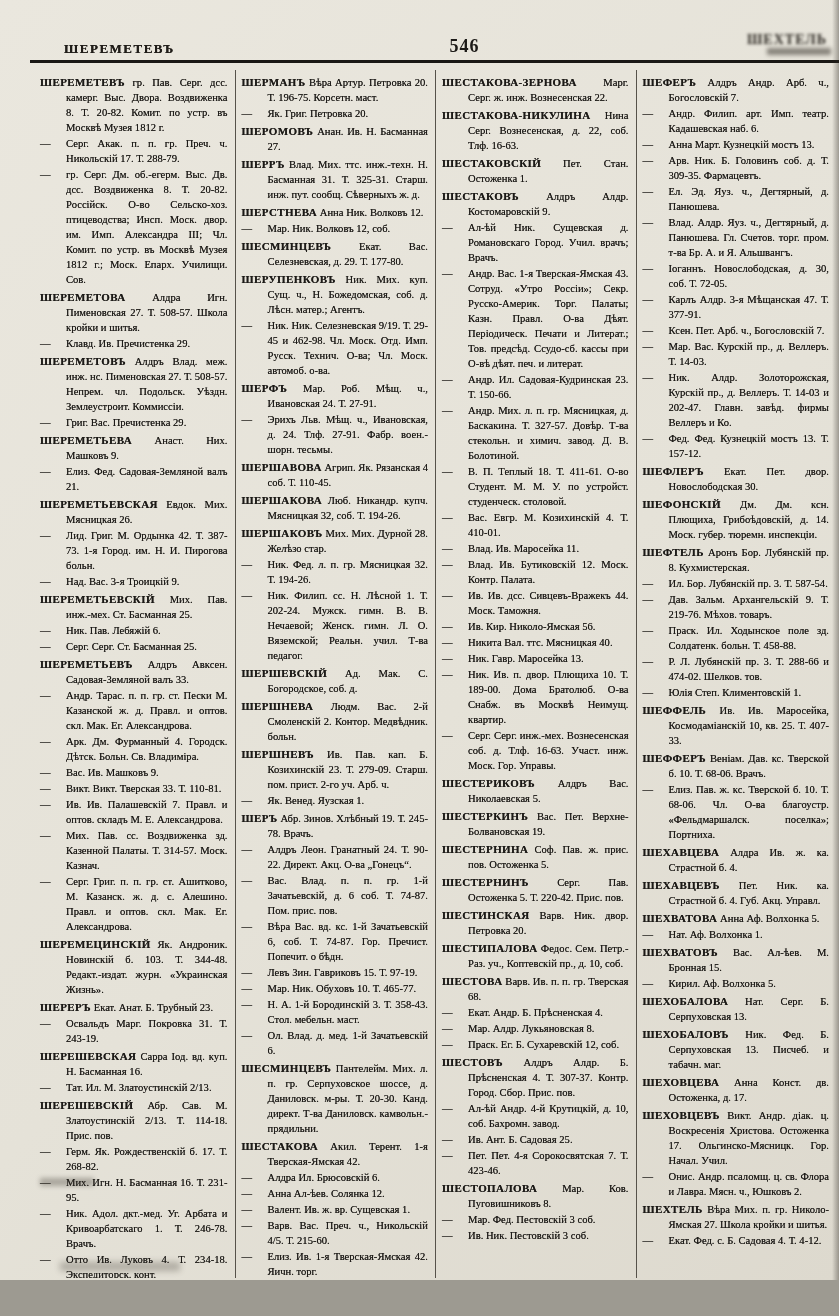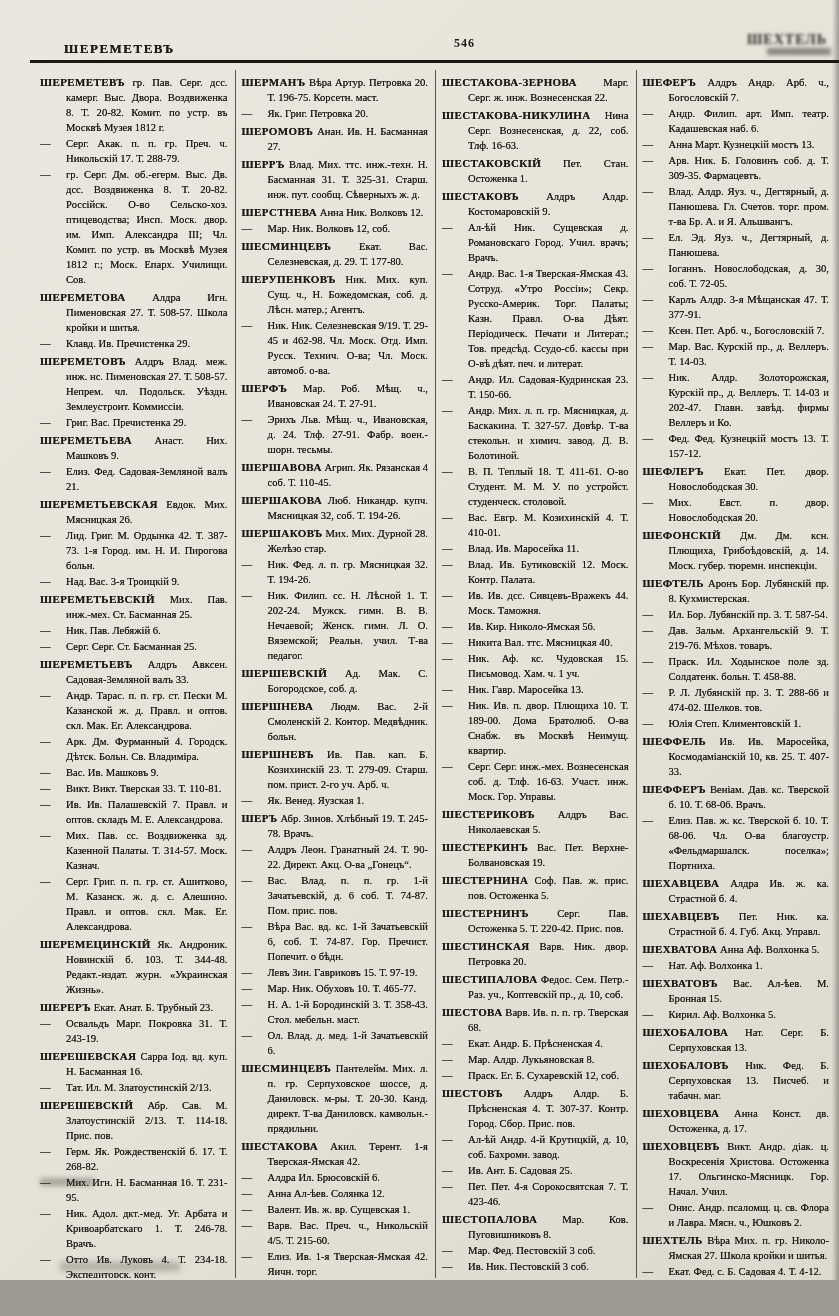--- a/index.html
+++ b/index.html
@@ -2,21 +2,21 @@
 <html><head>
 <meta charset="utf-8">
 <style>
   html,body{margin:0;padding:0;background:#9d9a91;}
   .page{position:relative;width:839px;height:1280px;overflow:hidden;
         background:linear-gradient(135deg,#eae7de 0%,#e5e2d8 55%,#ddd9ce 100%);
         font-family:Liberation Serif, serif;color:#1c1a17;}
   .hdr-left{position:absolute;top:41px;left:64px;font-size:13px;font-weight:bold;
             letter-spacing:1.5px;color:#201d19;text-shadow:0 0 .6px #201d19;}
   .hdr-num{position:absolute;top:36px;left:90px;right:0;text-align:center;
-           font-size:12px;font-weight:bold;letter-spacing:1px;}
+           font-size:18px;font-weight:bold;letter-spacing:1px;}
   .hdr-right{position:absolute;top:32px;right:12px;font-size:14px;font-weight:bold;
              letter-spacing:1px;color:#2c2822;filter:blur(1.4px);}
   .hdr-smudge{position:absolute;top:48px;right:8px;width:64px;height:7px;
               background:#3a352e;filter:blur(2.2px);opacity:.55;}
   .rule{position:absolute;top:60px;left:30px;right:0;height:3px;background:#1a1815;}
   .cols{position:absolute;top:70px;left:34px;right:3px;bottom:2px;display:grid;
         grid-template-columns:1fr 1fr 1fr 1fr;overflow:hidden;}
   .col{padding:2px 7px 0 6px;overflow:hidden;font-size:10.6px;line-height:15px;
        text-align:justify;}
   .col + .col{border-left:1px solid #56524a;}
@@ -127,21 +127,20 @@
         <div class="entry"><span class="dash">—</span><span>Андр. Вас. 1-я Тверская-Ямская 43. Сотруд. «Утро Россіи»; Секр. Русско-Америк. Торг. Палаты; Казн. Правл. О-ва Дѣят. Періодическ. Печати и Литерат.; Тов. предсѣд. Ссудо-сб. кассы при О-вѣ дѣят. печ. и литерат.</span></div>
         <div class="entry"><span class="dash">—</span><span>Андр. Ил. Садовая-Кудринская 23. Т. 150-66.</span></div>
         <div class="entry"><span class="dash">—</span><span>Андр. Мих. л. п. гр. Мясницкая, д. Баскакина. Т. 327-57. Довѣр. Т-ва стекольн. и химич. завод. Д. В. Болотиной.</span></div>
         <div class="entry"><span class="dash">—</span><span>В. П. Теплый 18. Т. 411-61. О-во Студент. М. М. У. по устройст. студенческ. столовой.</span></div>
         <div class="entry"><span class="dash">—</span><span>Вас. Евгр. М. Козихинскій 4. Т. 410-01.</span></div>
         <div class="entry"><span class="dash">—</span><span>Влад. Ив. Маросейка 11.</span></div>
         <div class="entry"><span class="dash">—</span><span>Влад. Ив. Бутиковскій 12. Моск. Контр. Палата.</span></div>
         <div class="entry"><span class="dash">—</span><span>Ив. Ив. дсс. Сивцевъ-Вражекъ 44. Моск. Таможня.</span></div>
         <div class="entry"><span class="dash">—</span><span>Ив. Кир. Николо-Ямская 56.</span></div>
         <div class="entry"><span class="dash">—</span><span>Никита Вал. ттс. Мясницкая 40.</span></div>
-        <div class="entry"><span class="dash">—</span><span>Ник. Аф. кс. Чудовская 15. Письмовод. Хам. ч. 1 уч.</span></div>
         <div class="entry"><span class="dash">—</span><span>Ник. Гавр. Маросейка 13.</span></div>
         <div class="entry"><span class="dash">—</span><span>Ник. Ив. п. двор. Плющиха 10. Т. 189-00. Дома Братолюб. О-ва Снабж. въ Москвѣ Неимущ. квартир.</span></div>
         <div class="entry"><span class="dash">—</span><span>Серг. Серг. инж.-мех. Вознесенская соб. д. Тлф. 16-63. Участ. инж. Моск. Гор. Управы.</span></div>
         <div class="entry headed"><span class="head">ШЕСТЕРИКОВЪ</span> <span>Алдръ Вас. Николаевская 5.</span></div>
         <div class="entry headed"><span class="head">ШЕСТЕРКИНЪ</span> <span>Вас. Пет. Верхне-Болвановская 19.</span></div>
         <div class="entry headed"><span class="head">ШЕСТЕРНИНА</span> <span>Соф. Пав. ж. прис. пов. Остоженка 5.</span></div>
         <div class="entry headed"><span class="head">ШЕСТЕРНИНЪ</span> <span>Серг. Пав. Остоженка 5. Т. 220-42. Прис. пов.</span></div>
         <div class="entry headed"><span class="head">ШЕСТИНСКАЯ</span> <span>Варв. Ник. двор. Петровка 20.</span></div>
         <div class="entry headed"><span class="head">ШЕСТИПАЛОВА</span> <span>Федос. Сем. Петр.-Раз. уч., Коптевскій пр., д. 10, соб.</span></div>
         <div class="entry headed"><span class="head">ШЕСТОВА</span> <span>Варв. Ив. п. п. гр. Тверская 68.</span></div>
@@ -154,30 +153,29 @@
         <div class="entry"><span class="dash">—</span><span>Пет. Пет. 4-я Сорокосвятская 7. Т. 423-46.</span></div>
         <div class="entry headed"><span class="head">ШЕСТОПАЛОВА</span> <span>Мар. Ков. Пуговишниковъ 8.</span></div>
         <div class="entry"><span class="dash">—</span><span>Мар. Фед. Пестовскій 3 соб.</span></div>
         <div class="entry"><span class="dash">—</span><span>Ив. Ник. Пестовскій 3 соб.</span></div>
       </div>
       <div class="col">
         <div class="entry headed"><span class="head">ШЕФЕРЪ</span> <span>Алдръ Андр. Арб. ч., Богословскій 7.</span></div>
         <div class="entry"><span class="dash">—</span><span>Андр. Филип. арт. Имп. театр. Кадашевская наб. 6.</span></div>
         <div class="entry"><span class="dash">—</span><span>Анна Март. Кузнецкій мостъ 13.</span></div>
         <div class="entry"><span class="dash">—</span><span>Арв. Ник. Б. Головинъ соб. д. Т. 309-35. Фармацевтъ.</span></div>
+        <div class="entry"><span class="dash">—</span><span>Ел. Эд. Яуз. ч., Дегтярный, д. Панюшева.</span></div>
         <div class="entry"><span class="dash">—</span><span>Влад. Алдр. Яуз. ч., Дегтярный, д. Панюшева. Гл. Счетов. торг. пром. т-ва Бр. А. и Я. Альшвангъ.</span></div>
-        <div class="entry"><span class="dash">—</span><span>Ел. Эд. Яуз. ч., Дегтярный, д. Панюшева.</span></div>
         <div class="entry"><span class="dash">—</span><span>Іоганнъ. Новослободская, д. 30, соб. Т. 72-05.</span></div>
         <div class="entry"><span class="dash">—</span><span>Карлъ Алдр. 3-я Мѣщанская 47. Т. 377-91.</span></div>
         <div class="entry"><span class="dash">—</span><span>Ксен. Пет. Арб. ч., Богословскій 7.</span></div>
         <div class="entry"><span class="dash">—</span><span>Мар. Вас. Курскій пр., д. Веллеръ. Т. 14-03.</span></div>
         <div class="entry"><span class="dash">—</span><span>Ник. Алдр. Золоторожская, Курскій пр., д. Веллеръ. Т. 14-03 и 202-47. Главн. завѣд. фирмы Веллеръ и Ко.</span></div>
         <div class="entry"><span class="dash">—</span><span>Фед. Фед. Кузнецкій мостъ 13. Т. 157-12.</span></div>
         <div class="entry headed"><span class="head">ШЕФЛЕРЪ</span> <span>Екат. Пет. двор. Новослободская 30.</span></div>
-        <div class="entry"><span class="dash">—</span><span>Мих. Евст. п. двор. Новослободская 20.</span></div>
         <div class="entry headed"><span class="head">ШЕФОНСКІЙ</span> <span>Дм. Дм. ксн. Плющиха, Грибоѣдовскій, д. 14. Моск. губер. тюремн. инспекціи.</span></div>
         <div class="entry headed"><span class="head">ШЕФТЕЛЬ</span> <span>Аронъ Бор. Лубянскій пр. 8. Кухмистерская.</span></div>
         <div class="entry"><span class="dash">—</span><span>Ил. Бор. Лубянскій пр. 3. Т. 587-54.</span></div>
         <div class="entry"><span class="dash">—</span><span>Дав. Зальм. Архангельскій 9. Т. 219-76. Мѣхов. товаръ.</span></div>
         <div class="entry"><span class="dash">—</span><span>Праск. Ил. Ходынское поле зд. Солдатенк. больн. Т. 458-88.</span></div>
         <div class="entry"><span class="dash">—</span><span>Р. Л. Лубянскій пр. 3. Т. 288-66 и 474-02. Шелков. тов.</span></div>
         <div class="entry"><span class="dash">—</span><span>Юлія Степ. Климентовскій 1.</span></div>
         <div class="entry headed"><span class="head">ШЕФФЕЛЬ</span> <span>Ив. Ив. Маросейка, Космодаміанскій 10, кв. 25. Т. 407-33.</span></div>
         <div class="entry headed"><span class="head">ШЕФФЕРЪ</span> <span>Веніам. Дав. кс. Тверской б. 10. Т. 68-06. Врачъ.</span></div>
         <div class="entry"><span class="dash">—</span><span>Елиз. Пав. ж. кс. Тверской б. 10. Т. 68-06. Чл. О-ва благоустр. «Фельдмаршалск. поселка»; Портниха.</span></div>

